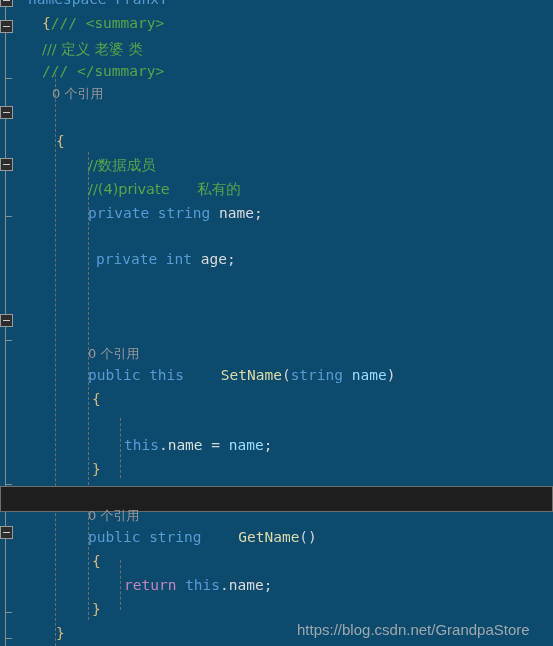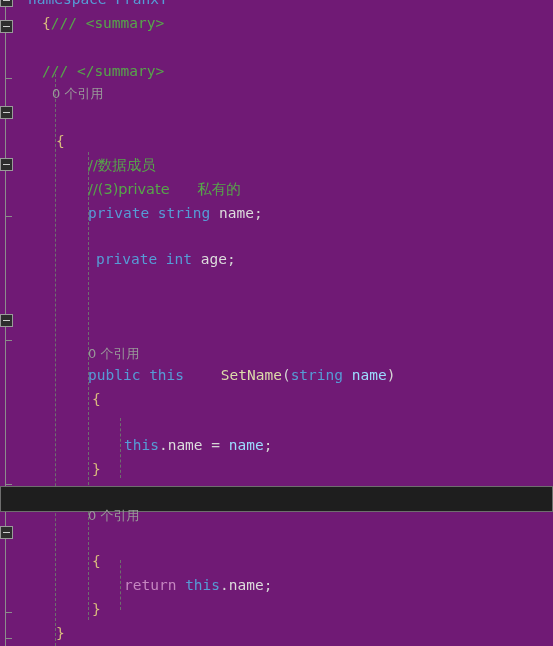--- a/index.html
+++ b/index.html
@@ -4,21 +4,21 @@
 <style>
   html, body {
     margin: 0;
     padding: 0;
     background: #1e1e1e;
   }
   #editor {
     position: relative;
     width: 553px;
     height: 646px;
-    background: #701a75;
+    background: #0c4a6e;
     overflow: hidden;
     font-family: "DejaVu Sans Mono", "Liberation Mono", monospace;
     font-size: 14.5px;
     line-height: 26px;
   }
 
   
   .fold-margin {
     position: absolute;
     left: 0; top: 0;
@@ -161,37 +161,38 @@
 
   <div class="code-layer">
 
     
     <div class="line" style="top:-14px; left:28px;"><span class="tok-ns">namespace FranxT</span></div>
 
     
     <div class="line" style="top:10px; left:42px;"><span class="tok-brace">{</span><span class="tok-doc">/// &lt;summary&gt;</span></div>
 
     
+    <div class="line cjk" style="top:36px; left:42px;"><span class="tok-doc">/// 定义 老婆 类</span></div>
 
     
     <div class="line" style="top:58px; left:42px;"><span class="tok-doc">/// &lt;/summary&gt;</span></div>
 
     
     <div class="line" style="top:80px; left:52px;"><span class="codelens cjk">0 个引用</span></div>
 
     
 
     
     <div class="line" style="top:128px; left:56px;"><span class="tok-brace">{</span></div>
 
     
     <div class="line cjk" style="top:152px; left:88px;"><span class="tok-comment">//数据成员</span></div>
 
     
-    <div class="line cjk" style="top:176px; left:88px;"><span class="tok-comment">//(3)private      私有的</span></div>
+    <div class="line cjk" style="top:176px; left:88px;"><span class="tok-comment">//(4)private      私有的</span></div>
 
     
     <div class="line" style="top:200px; left:88px;"><span class="tok-kw">private</span><span class="tok-plain"> </span><span class="tok-kw">string</span><span class="tok-plain"> </span><span class="tok-field">name</span><span class="tok-plain">;</span></div>
 
     
     <div class="line" style="top:246px; left:96px;"><span class="tok-kw">private</span><span class="tok-plain"> </span><span class="tok-kw">int</span><span class="tok-plain"> </span><span class="tok-field">age</span><span class="tok-plain">;</span></div>
 
     
 
     
@@ -210,29 +211,31 @@
     
     <div class="line" style="top:432px; left:124px;"><span class="tok-kw">this</span><span class="tok-plain">.</span><span class="tok-field">name</span><span class="tok-plain"> </span><span class="tok-plain">=</span><span class="tok-plain"> </span><span class="tok-param">name</span><span class="tok-plain">;</span></div>
 
     
     <div class="line" style="top:456px; left:92px;"><span class="tok-brace">}</span></div>
 
     
     <div class="line" style="top:502px; left:88px;"><span class="codelens cjk">0 个引用</span></div>
 
     
+    <div class="line" style="top:524px; left:88px;"><span class="tok-kw">public</span><span class="tok-plain"> </span><span class="tok-kw">string</span><span class="tok-plain"> </span><span class="tok-method">GetName</span><span class="tok-plain">()</span></div>
 
     
     <div class="line" style="top:548px; left:92px;"><span class="tok-brace">{</span></div>
 
     
     <div class="line" style="top:572px; left:124px;"><span class="tok-ctrl">return</span><span class="tok-plain"> </span><span class="tok-kw">this</span><span class="tok-plain">.</span><span class="tok-field">name</span><span class="tok-plain">;</span></div>
 
     
     <div class="line" style="top:596px; left:92px;"><span class="tok-brace">}</span></div>
 
     
     <div class="line" style="top:620px; left:56px;"><span class="tok-brace">}</span></div>
 
   </div>
 
+  <div class="watermark" style="left:297px; top:617px;">https://blog.csdn.net/GrandpaStore</div>
 
 </div>
 
 </body></html>

